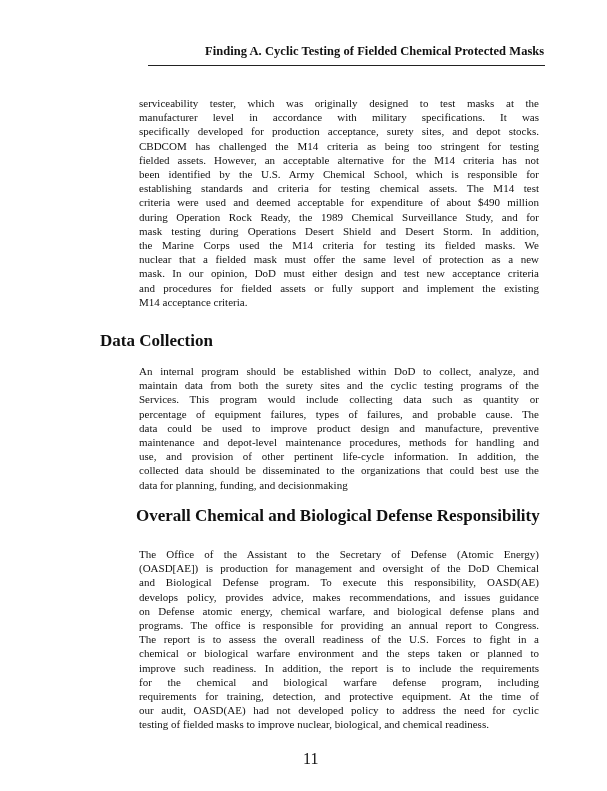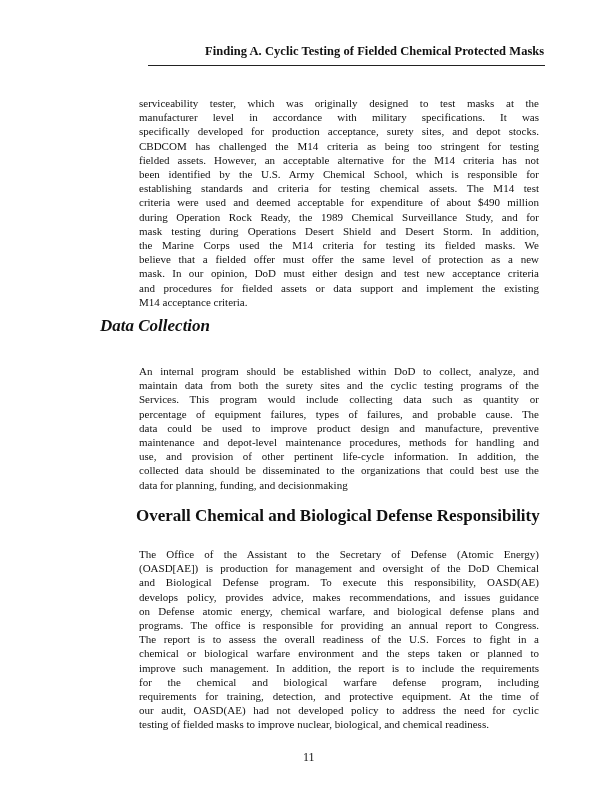--- a/index.html
+++ b/index.html
@@ -56,24 +56,24 @@
       left: 100px;
       font-size: 17px;
       font-weight: bold;
       margin: 0;
       white-space: nowrap;
     }
     .page-number {
       position: absolute;
       left: 303px;
       top: 750px;
-      font-size: 12px;
+      font-size: 16px;
     }
     #p1 { top: 96px; }
-    #h1 { top: 316px; font-style: italic; }
+    #h1 { top: 331px; }
     #p2 { top: 364px; }
     #h2 { top: 506px; margin-left: 36px; }
     #p3 { top: 547px; }
   </style>
 </head>
 <body>
 
 <div class="running-header">Finding A. Cyclic Testing of Fielded Chemical Protected Masks</div>
 <div class="header-rule"></div>
 
@@ -82,23 +82,23 @@
     <span class="line">manufacturer level in accordance with military specifications.   It was</span>
     <span class="line">specifically developed for production acceptance, surety sites, and depot stocks.</span>
     <span class="line">CBDCOM has challenged the M14 criteria as being too stringent for testing</span>
     <span class="line">fielded assets.  However, an acceptable alternative for the M14 criteria has not</span>
     <span class="line">been identified by the U.S. Army Chemical School, which is responsible for</span>
     <span class="line">establishing standards and criteria for testing chemical assets.  The M14 test</span>
     <span class="line">criteria were used and deemed acceptable for expenditure of about $490 million</span>
     <span class="line">during Operation Rock Ready, the 1989 Chemical Surveillance Study, and for</span>
     <span class="line">mask testing during Operations Desert Shield and Desert Storm.  In addition,</span>
     <span class="line">the Marine Corps used the M14 criteria for testing its fielded masks.  We</span>
-    <span class="line">believe that a fielded offer must offer the same level of protection as a new</span>
+    <span class="line">nuclear that a fielded mask must offer the same level of protection as a new</span>
     <span class="line">mask.  In our opinion, DoD must either design and test new acceptance criteria</span>
-    <span class="line">and procedures for fielded assets or data support and implement the existing</span>
+    <span class="line">and procedures for fielded assets or fully support and implement the existing</span>
     <span class="line last">M14 acceptance criteria.</span>
   </div>
 
 <h2 id="h1" class="section-heading">Data Collection</h2>
 
 <div id="p2" class="para">
     <span class="line">An internal program should be established within DoD to  collect, analyze, and</span>
     <span class="line">maintain data from both the surety sites and the cyclic testing programs of the</span>
     <span class="line">Services.  This program would include collecting data such as quantity or</span>
     <span class="line">percentage of equipment failures, types of failures, and probable cause.  The</span>
@@ -113,20 +113,20 @@
 
 <div id="p3" class="para">
     <span class="line">The Office of the Assistant to the Secretary of Defense (Atomic Energy)</span>
     <span class="line">(OASD[AE]) is production for management and oversight of the DoD Chemical</span>
     <span class="line">and Biological Defense program.  To execute this responsibility, OASD(AE)</span>
     <span class="line">develops policy, provides advice, makes recommendations, and issues guidance</span>
     <span class="line">on Defense atomic energy, chemical warfare, and biological defense plans and</span>
     <span class="line">programs.  The office is responsible for providing an annual report to Congress.</span>
     <span class="line">The report is to assess the overall readiness of the U.S. Forces to fight in a</span>
     <span class="line">chemical or biological warfare environment and the steps taken or planned to</span>
-    <span class="line">improve such management.  In addition, the report is to include the requirements</span>
+    <span class="line">improve such readiness.  In addition, the report is to include the requirements</span>
     <span class="line">for the chemical and biological warfare defense program, including</span>
     <span class="line">requirements for training, detection, and protective equipment.  At the time of</span>
     <span class="line">our audit, OASD(AE) had not developed policy to address the need for cyclic</span>
     <span class="line last">testing of fielded masks to improve nuclear, biological, and chemical readiness.</span>
   </div>
 
 <div class="page-number">11</div>
 
 </body></html>

